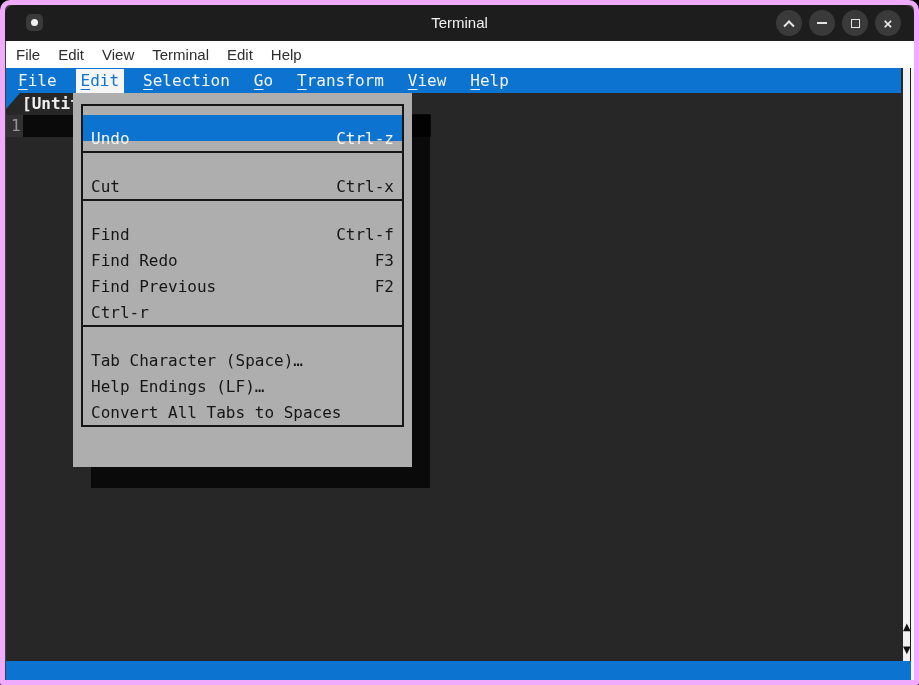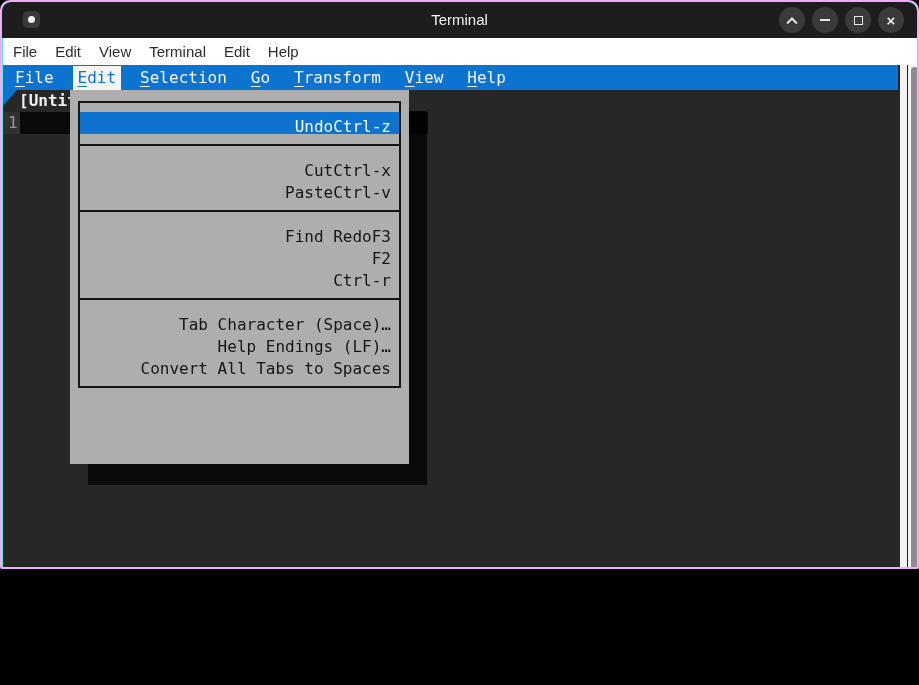--- a/index.html
+++ b/index.html
@@ -1,19 +1,19 @@
 <!DOCTYPE html>
 <html><head>
 <meta charset="utf-8">
 <style>
   html,body{margin:0;padding:0;background:#000;}
   *{box-sizing:border-box;}
   #window{
-    position:relative;width:919px;height:569px;overflow:hidden;
-    background:#5eead4;border:2px solid #f0abfc;border-radius:10px 10px 2px 2px;
+    position:relative;width:919px;height:685px;overflow:hidden;
+    background:#404040;border:5px solid #f0abfc;border-radius:10px 10px 2px 2px;
     font-family:"Liberation Sans",sans-serif;
   }
   
   #titlebar{
     position:absolute;left:0;top:0;width:100%;height:36px;
     background:#1d1d1d;border-radius:9px 9px 0 0;
   }
   #app-icon{
     position:absolute;left:21px;top:9px;width:17px;height:17px;
     background:#3a3a3a;border-radius:5px;
@@ -75,22 +75,22 @@
   }
   
   #edit-menu{
     position:absolute;left:67px;top:25px;width:339px;height:374px;background:#aeaeae;
     box-shadow:18px 21px 0 rgba(0,0,0,0.72);z-index:5;
   }
   #edit-menu-box{
     margin:11px 8px 0 8px;border:2px solid #161616;padding:9px 0 10px 0;
   }
   .menu-row{
-    height:22px;line-height:22px;display:flex;justify-content:flex-end;
-    padding:4px 8px;color:#161616;white-space:pre;
+    height:22px;line-height:22px;display:flex;justify-content:space-between;
+    padding:13px 8px;color:#161616;white-space:pre;
   }
   .menu-row.selected{background:#0d73d0;color:#f8f8f8;}
   .menu-sep{height:22px;position:relative;}
   .menu-sep::after{content:"";position:absolute;left:0;right:0;top:10px;height:2px;background:#161616;}
   
   #tui-scrollcol{
     position:absolute;left:897px;top:0;width:9px;height:593px;background:#f2f2f2;
     border-right:2px solid #1e1e1e;
   }
   .tui-arrow{
@@ -161,24 +161,24 @@
     <div id="tab-title">[Untitled]</div>
 
     <div id="cursor-line"></div>
     <div id="gutter-cell">1</div>
 
     <div id="edit-menu">
       <div id="edit-menu-box">
           <div class="menu-row selected"><span>Undo</span><span>Ctrl-z</span></div>
           <div class="menu-sep"></div>
           <div class="menu-row"><span>Cut</span><span>Ctrl-x</span></div>
-          <div class="menu-row"><span>Paste</span><span>Ctrl-v</span></div>
           <div class="menu-sep"></div>
+          <div class="menu-row"><span>Find</span><span>Ctrl-f</span></div>
           <div class="menu-row"><span>Find Redo</span><span>F3</span></div>
-          <div class="menu-row"><span>F2</span></div>
+          <div class="menu-row"><span>Find Previous</span><span>F2</span></div>
           <div class="menu-row"><span>Ctrl-r</span></div>
           <div class="menu-sep"></div>
           <div class="menu-row"><span>Tab Character (Space)…</span><span></span></div>
           <div class="menu-row"><span>Help Endings (LF)…</span><span></span></div>
           <div class="menu-row"><span>Convert All Tabs to Spaces</span><span></span></div>
         </div>
     </div>
 
     <div id="tui-scrollcol">
       <div id="tui-arrow-up" class="tui-arrow">▲</div>

